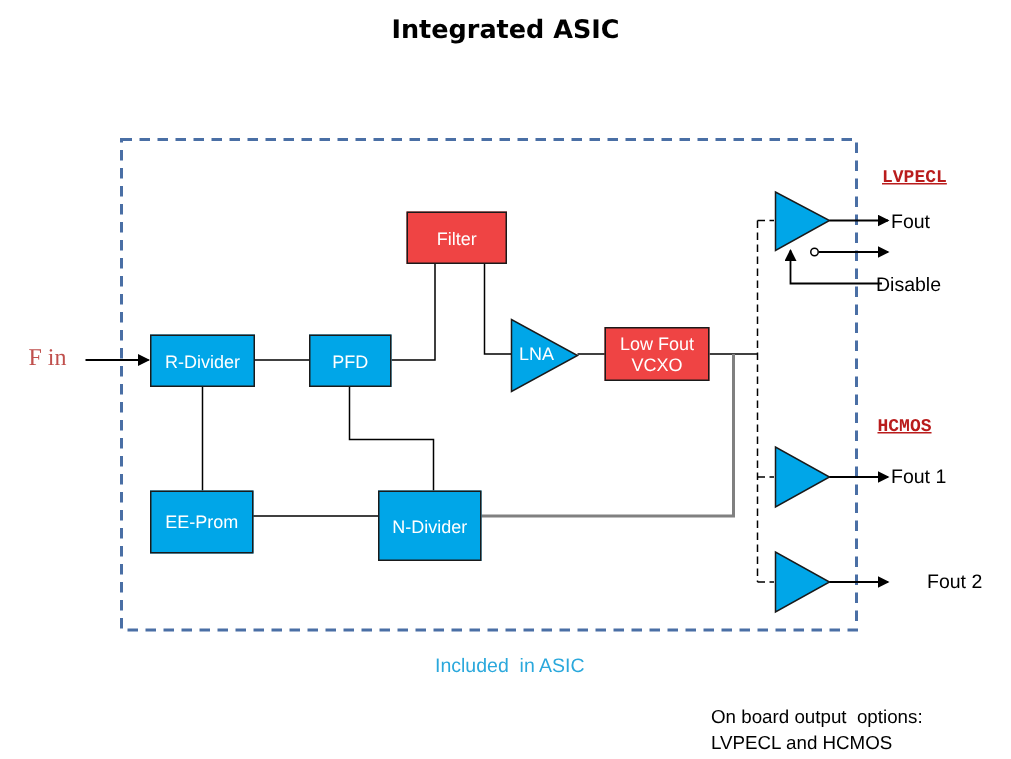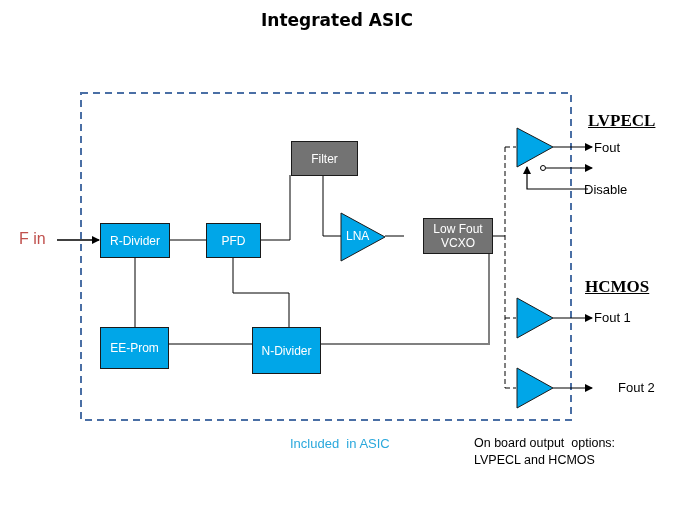--- a/index.html
+++ b/index.html
@@ -6,27 +6,27 @@
     body { width: 674px; height: 506px; position: relative; overflow: hidden; font-family: "DejaVu Sans", sans-serif; }
     #stage { position: absolute; left: 0; top: 0; width: 674px; height: 506px; }
     .title { position: absolute; left: 0; width: 674px; top: 10px; text-align: center; font-family: "DejaVu Sans", sans-serif; font-weight: bold; font-size: 17px; color: #000; }
     .lbl { position: absolute; white-space: nowrap; }
     .blk {
       position: absolute; box-sizing: border-box; border: 1.5px solid #1a1a1a;
       color: #ffffff; font-family: "Liberation Sans", sans-serif; font-size: 12px;
       display: flex; align-items: center; justify-content: center; text-align: center; line-height: 14px;
     }
     .blk.cyan { background: #00a6e8; }
-    .blk.steel { background: #737373; margin-left: 20px; }
+    .blk.steel { background: #ef4444; }
     .tri-label { position: absolute; color: #fff; font-family: "Liberation Sans", sans-serif; font-size: 12px; }
-    .fin { color: #c0504d; font-family: Liberation Sans, sans-serif; font-size: 16px; }
+    .fin { color: #c0504d; font-family: Liberation Serif, serif; font-size: 16px; }
     .sig { color: #000; font-family: "Liberation Sans", sans-serif; font-size: 13px; }
-    .hdr { color: #000000; font-family: Liberation Serif, serif; font-size: 17px; font-weight: bold; text-decoration: underline; }
+    .hdr { color: #b91c1c; font-family: Liberation Mono, monospace; font-size: 12px; font-weight: bold; text-decoration: underline; }
     .inc { color: #2aa8dc; font-family: "Liberation Sans", sans-serif; font-size: 13px; }
-    .note { color: #000; font-family: "Liberation Sans", sans-serif; font-size: 12.5px; line-height: 17px; }
+    .note { color: #000; font-family: "Liberation Sans", sans-serif; font-size: 12.5px; line-height: 17px; margin-top: 35px; }
   </style>
 </head>
 <body>
 
 <div id="stage">
   <svg width="674" height="506" style="position:absolute;left:0;top:0">
     <defs>
       <marker id="arr" markerWidth="8" markerHeight="8" refX="7" refY="4" orient="auto" markerUnits="userSpaceOnUse">
         <path d="M0,0 L8,4 L0,8 z" fill="#000"></path>
       </marker>

